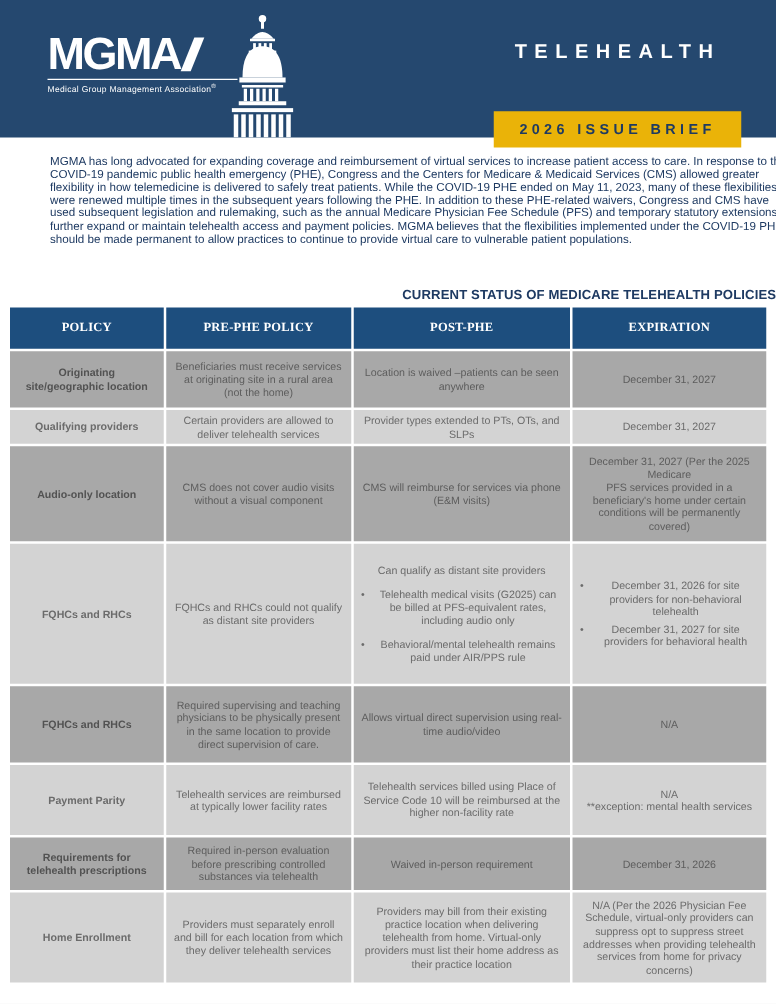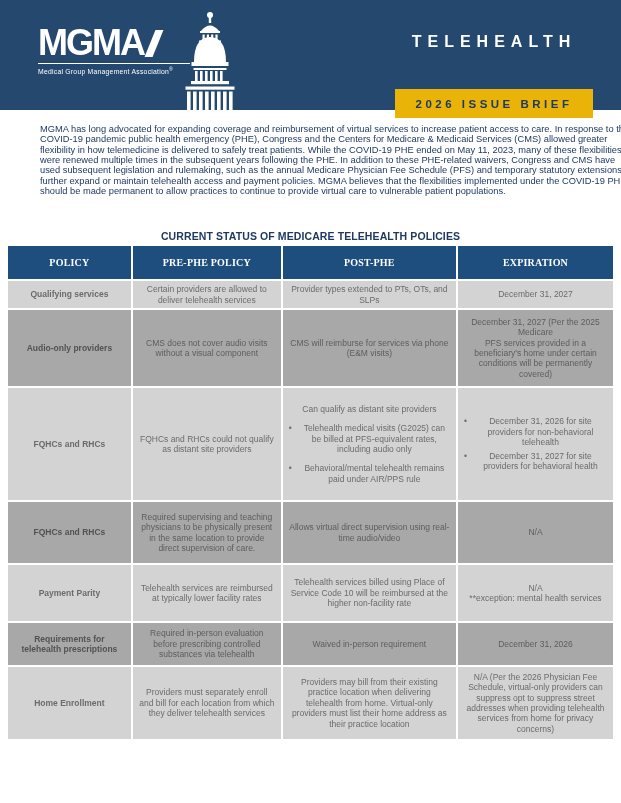--- a/index.html
+++ b/index.html
@@ -18,21 +18,21 @@
   .capitol { position:absolute; left:166px; top:10px; }
   .brand-title { position:absolute; left:395px; top:33px; width:198px; text-align:center;
                  color:#ffffff; font-size:16px; font-weight:bold; letter-spacing:6px; }
   .badge { position:absolute; left:395px; top:89px; width:198px; height:29px; background:#eab308;
            display:flex; align-items:center; justify-content:center;
            color:#1e3a62; font-size:11.5px; font-weight:bold; letter-spacing:3.5px; }
 
   
   .intro { position:absolute; top:124px; left:14px; width:595px;
            font-size:9.3px; line-height:10.35px; color:#1e3a62;margin-left:26px; }
-  .table-title { position:absolute; top:230px; left:0; width:621px; text-align:center;
+  .table-title { position:absolute; top:230px; left:0; width:621px; text-align:right;
                  font-size:10.5px; font-weight:bold; color:#1e3a62; letter-spacing:0.1px; }
 
   
   table.policy-table { position:absolute; top:244px; left:6px; width:609px;
                        border-collapse:separate; border-spacing:2px; table-layout:fixed; }
   col.c1{width:122px} col.c2{width:147px} col.c3{width:172px} col.c4{width:154px}
   th { background:#1d4e7e; color:#ffffff; font-size:10px; font-weight:bold;
        text-align:center; vertical-align:middle; letter-spacing:0.2px; }
   tr.hdr { height:33px;font-family:Liberation Serif, serif; }
   td { vertical-align:middle; text-align:center; font-size:8.5px; line-height:10.4px;
@@ -115,30 +115,37 @@
         <col class="c4">
       </colgroup>
     <tbody>
         <tr class="hdr">
       <th>POLICY</th>
       <th>PRE-PHE POLICY</th>
       <th>POST-PHE</th>
       <th>EXPIRATION</th>
     </tr>
 
+    <tr class="dark r1">
+      <td class="policy">Originating
+site/geographic location</td>
+      <td>Beneficiaries must receive services at originating site in a rural area (not the home)</td>
+      <td>Location is waived –patients can be seen anywhere</td>
+      <td>December 31, 2027</td>
+    </tr>
 
     <tr class="light r2">
-      <td class="policy">Qualifying services</td>
+      <td class="policy">Qualifying providers</td>
       <td>Certain providers are allowed to deliver telehealth services</td>
       <td>Provider types extended to PTs, OTs, and SLPs</td>
       <td>December 31, 2027</td>
     </tr>
 
     <tr class="dark r3">
-      <td class="policy">Audio-only providers</td>
+      <td class="policy">Audio-only location</td>
       <td>CMS does not cover audio visits without a visual component</td>
       <td>CMS will reimburse for services via phone (E&amp;M visits)</td>
       <td>December 31, 2027 (Per the 2025 Medicare
 PFS services provided in a beneficiary's home under certain conditions will be permanently covered)</td>
     </tr>
 
     <tr class="light r4">
       <td class="policy">FQHCs and RHCs</td>
       <td>FQHCs and RHCs could not qualify as distant site providers</td>
       <td>

